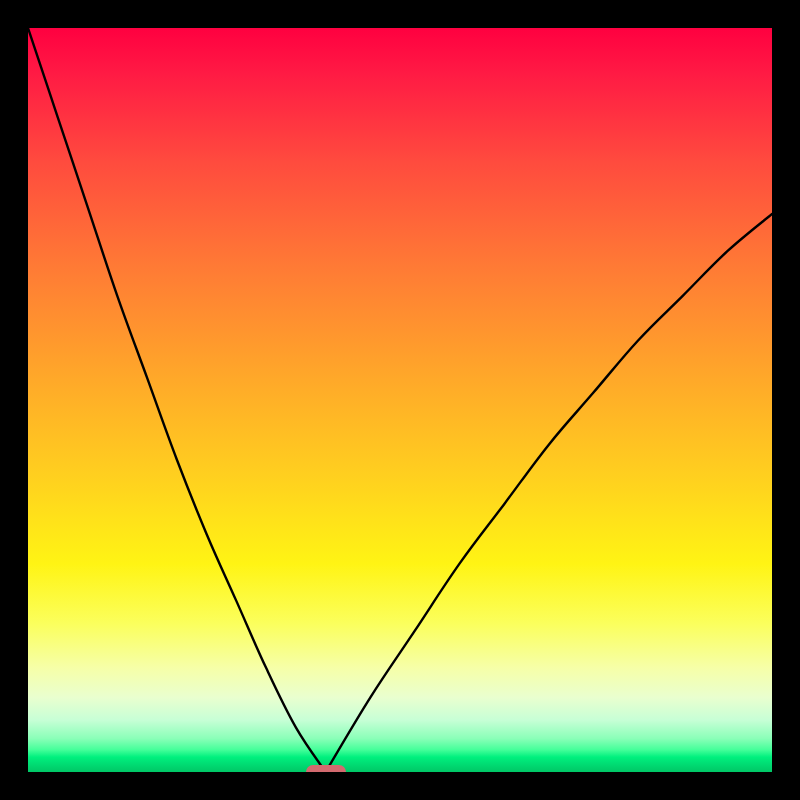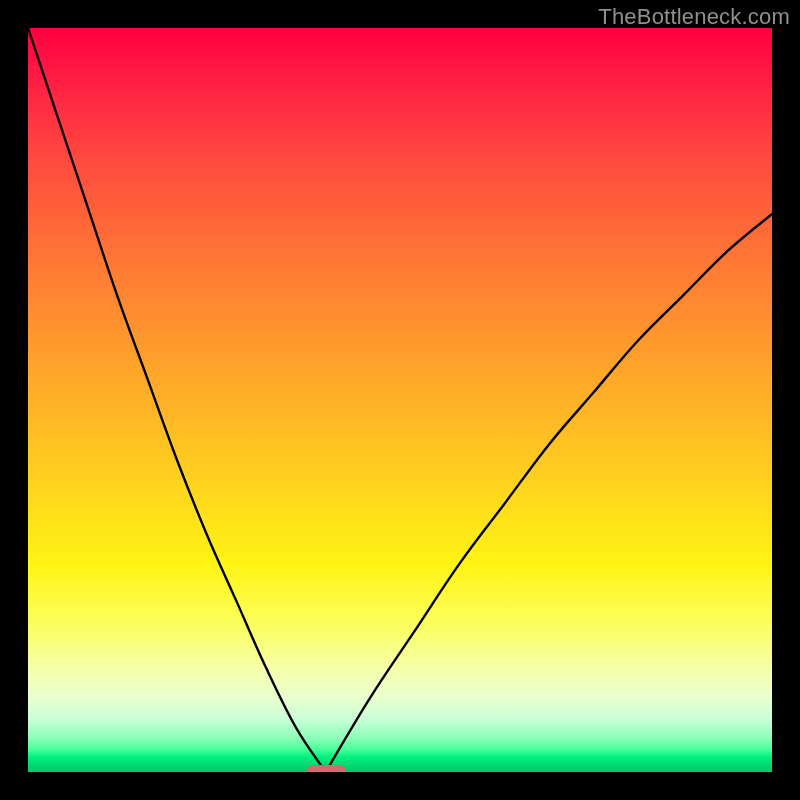--- a/index.html
+++ b/index.html
@@ -94,14 +94,13 @@
     <div class="gradient"></div>
 
     <svg class="curves" viewBox="0 0 744 744" preserveAspectRatio="none">
       <path id="path-left" d="M 0 0 C 5.3568 16.070399999999996, 19.046400000000002 57.13919999999998, 29.76 89.27999999999997 C 40.473600000000005 121.42079999999996, 48.806400000000004 146.41919999999993, 59.52 178.55999999999995 C 70.2336 210.70079999999996, 78.5664 237.03839999999997, 89.28 267.84 C 99.9936 298.6416, 108.3264 320.2176, 119.04 349.68 C 129.7536 379.1424, 138.08640000000003 403.39680000000004, 148.8 431.52000000000004 C 159.5136 459.64320000000004, 167.8464 480.4752, 178.56 505.91999999999996 C 189.27360000000002 531.3648, 197.6064 548.7744, 208.32000000000002 572.88 C 219.03360000000004 596.9856, 227.36640000000003 617.0736, 238.08 639.84 C 248.7936 662.6064, 257.1264 680.6112, 267.84 699.36 C 278.55359999999996 718.1088, 292.2432 735.9648, 297.6 744"></path>
       <path id="path-right" d="M 297.6 744 C 305.6352 730.608, 326.1696 695.0448, 342.24 669.6 C 358.3104 644.1552, 370.8096 626.7456, 386.88 602.64 C 402.9504 578.5344, 415.4496 558.4463999999999, 431.52 535.68 C 447.5904 512.9136, 460.0896 497.5872, 476.16 476.16 C 492.23040000000003 454.73280000000005, 504.72959999999995 436.728, 520.8 416.64 C 536.8704 396.55199999999996, 549.3696000000001 383.3088, 565.44 364.56 C 581.5104 345.8112, 594.0096 329.88960000000003, 610.0799999999999 312.48 C 626.1503999999999 295.0704, 638.6496 283.9104, 654.72 267.84 C 670.7904000000001 251.76959999999997, 683.2896000000001 237.93120000000005, 699.36 223.20000000000005 C 715.4304 208.46880000000004, 735.9648 192.696, 744 186"></path>
     </svg>
 
     <div class="marker" id="marker" style="left: 297.6px;"></div>
   </div>
 
-  <div class="watermark">TheBottleneck.com</div>
 </div>
 
 </body></html>

